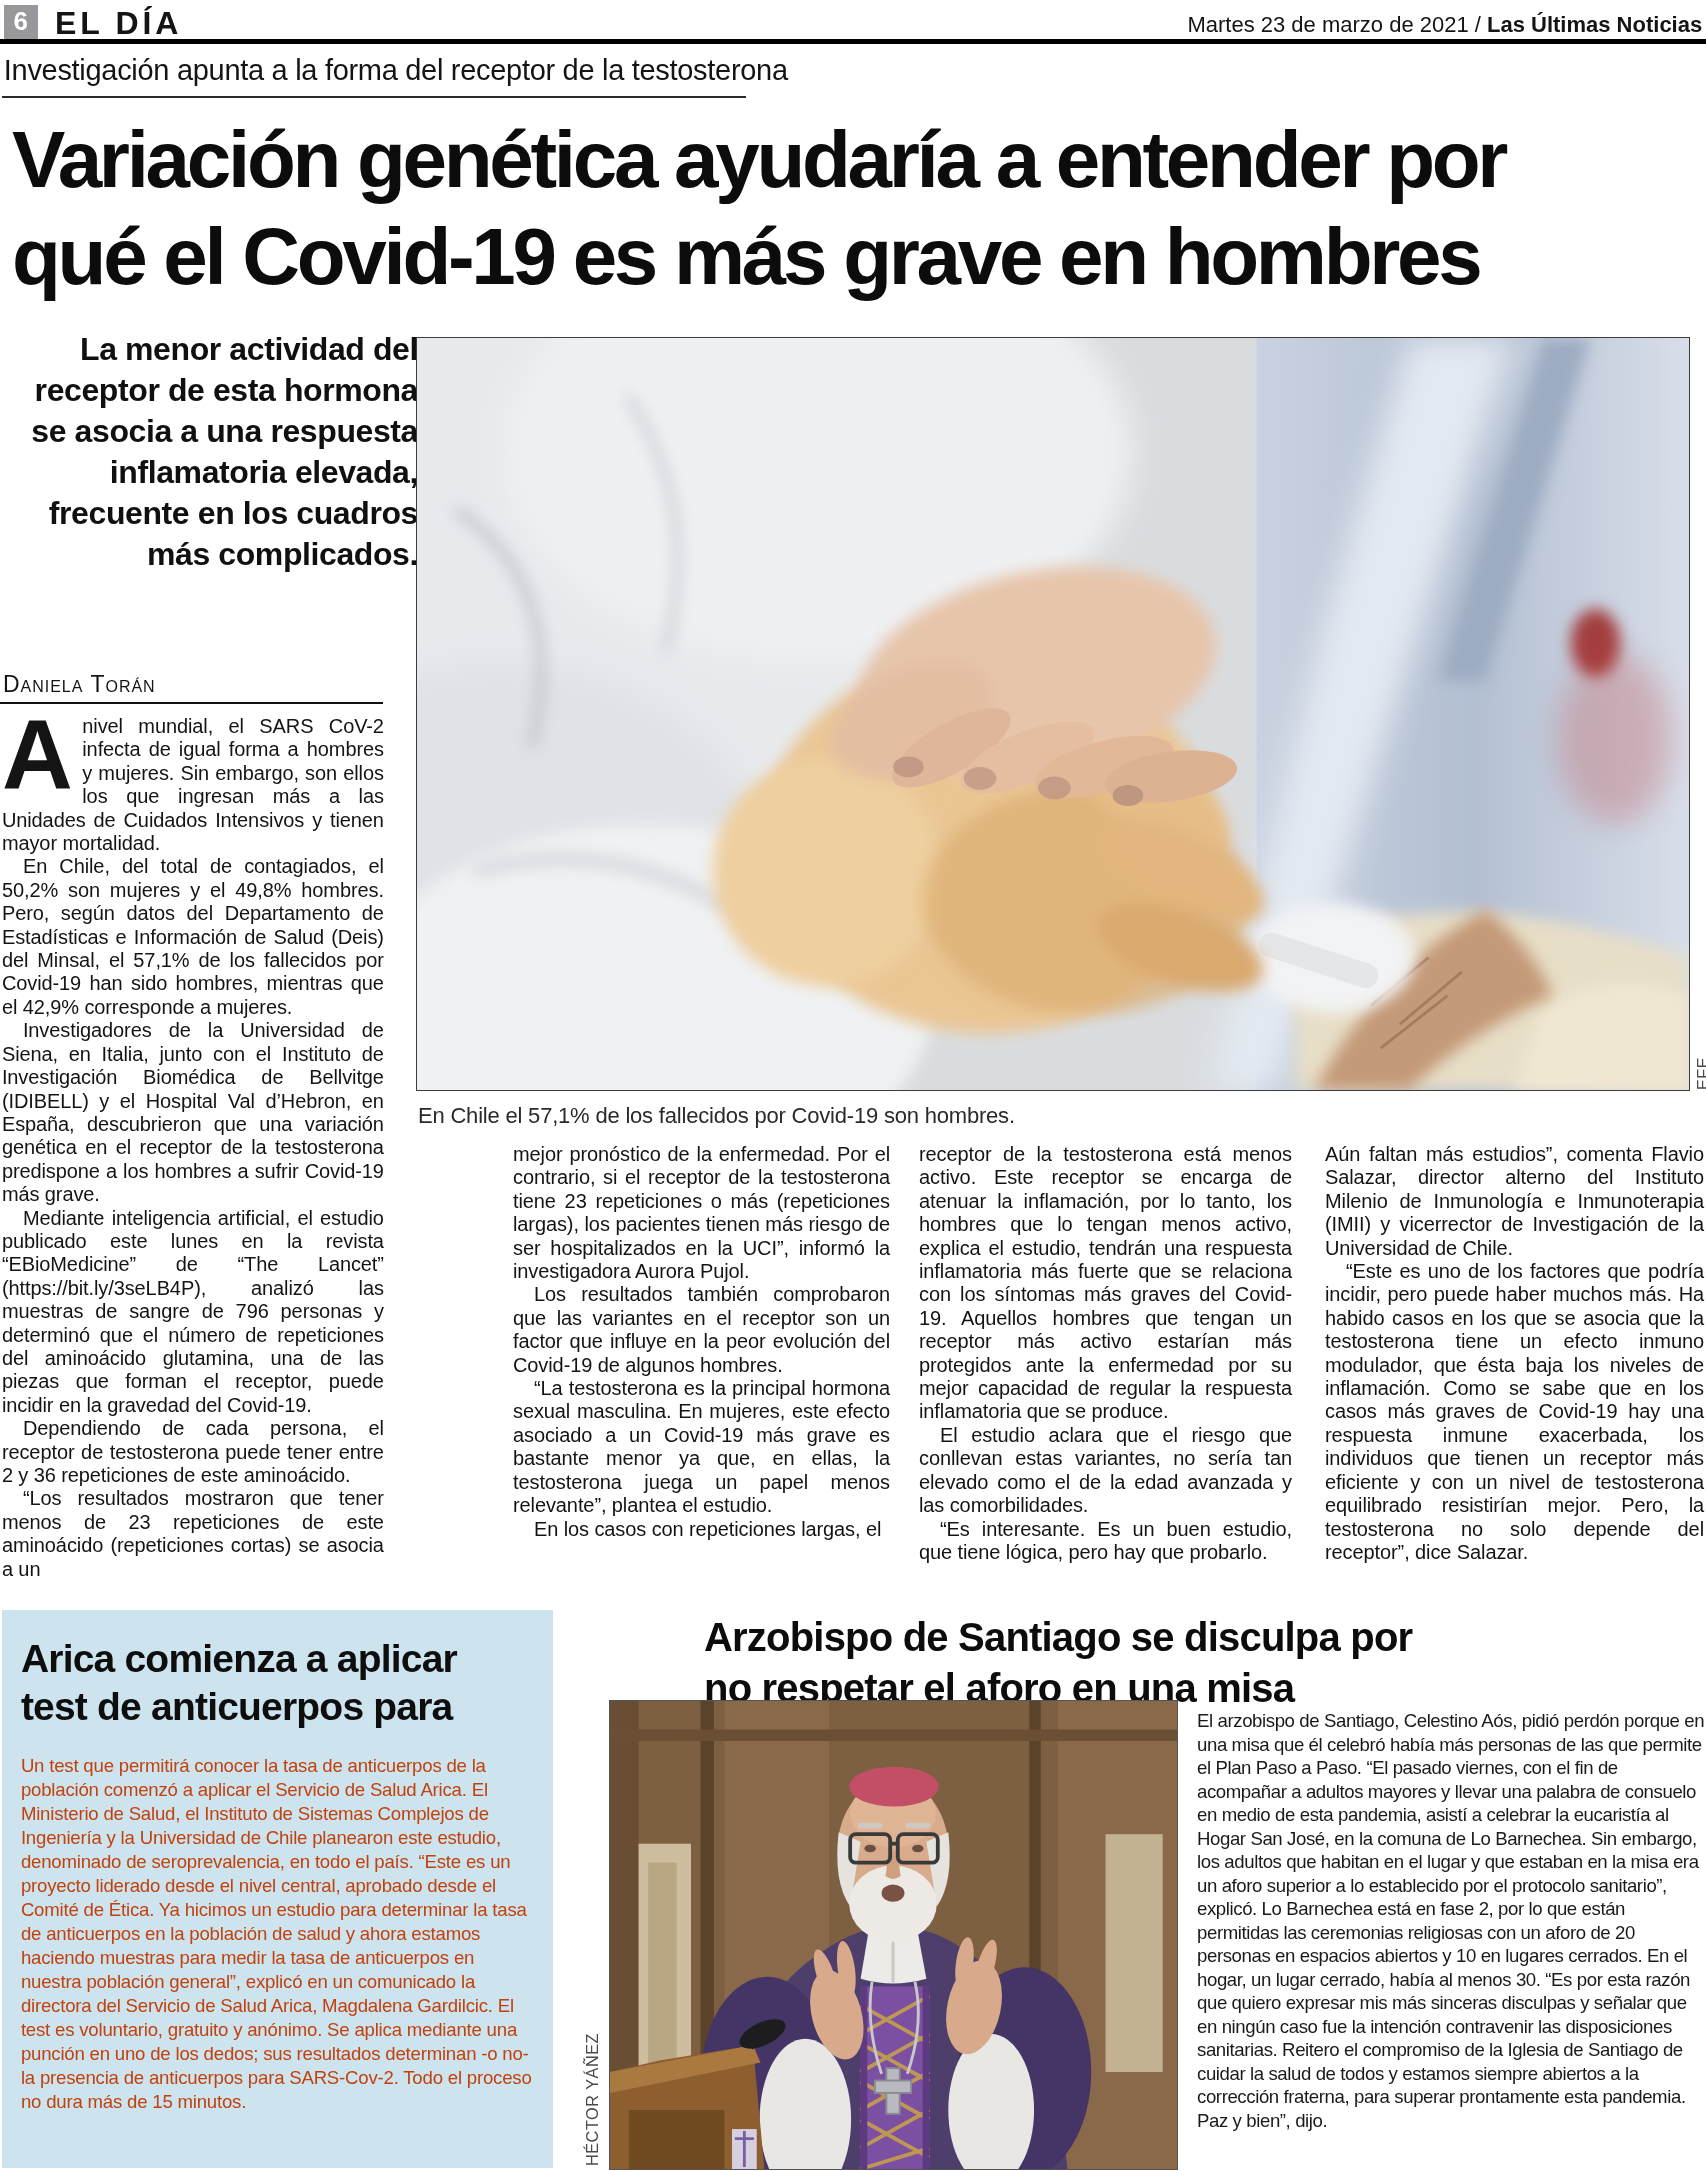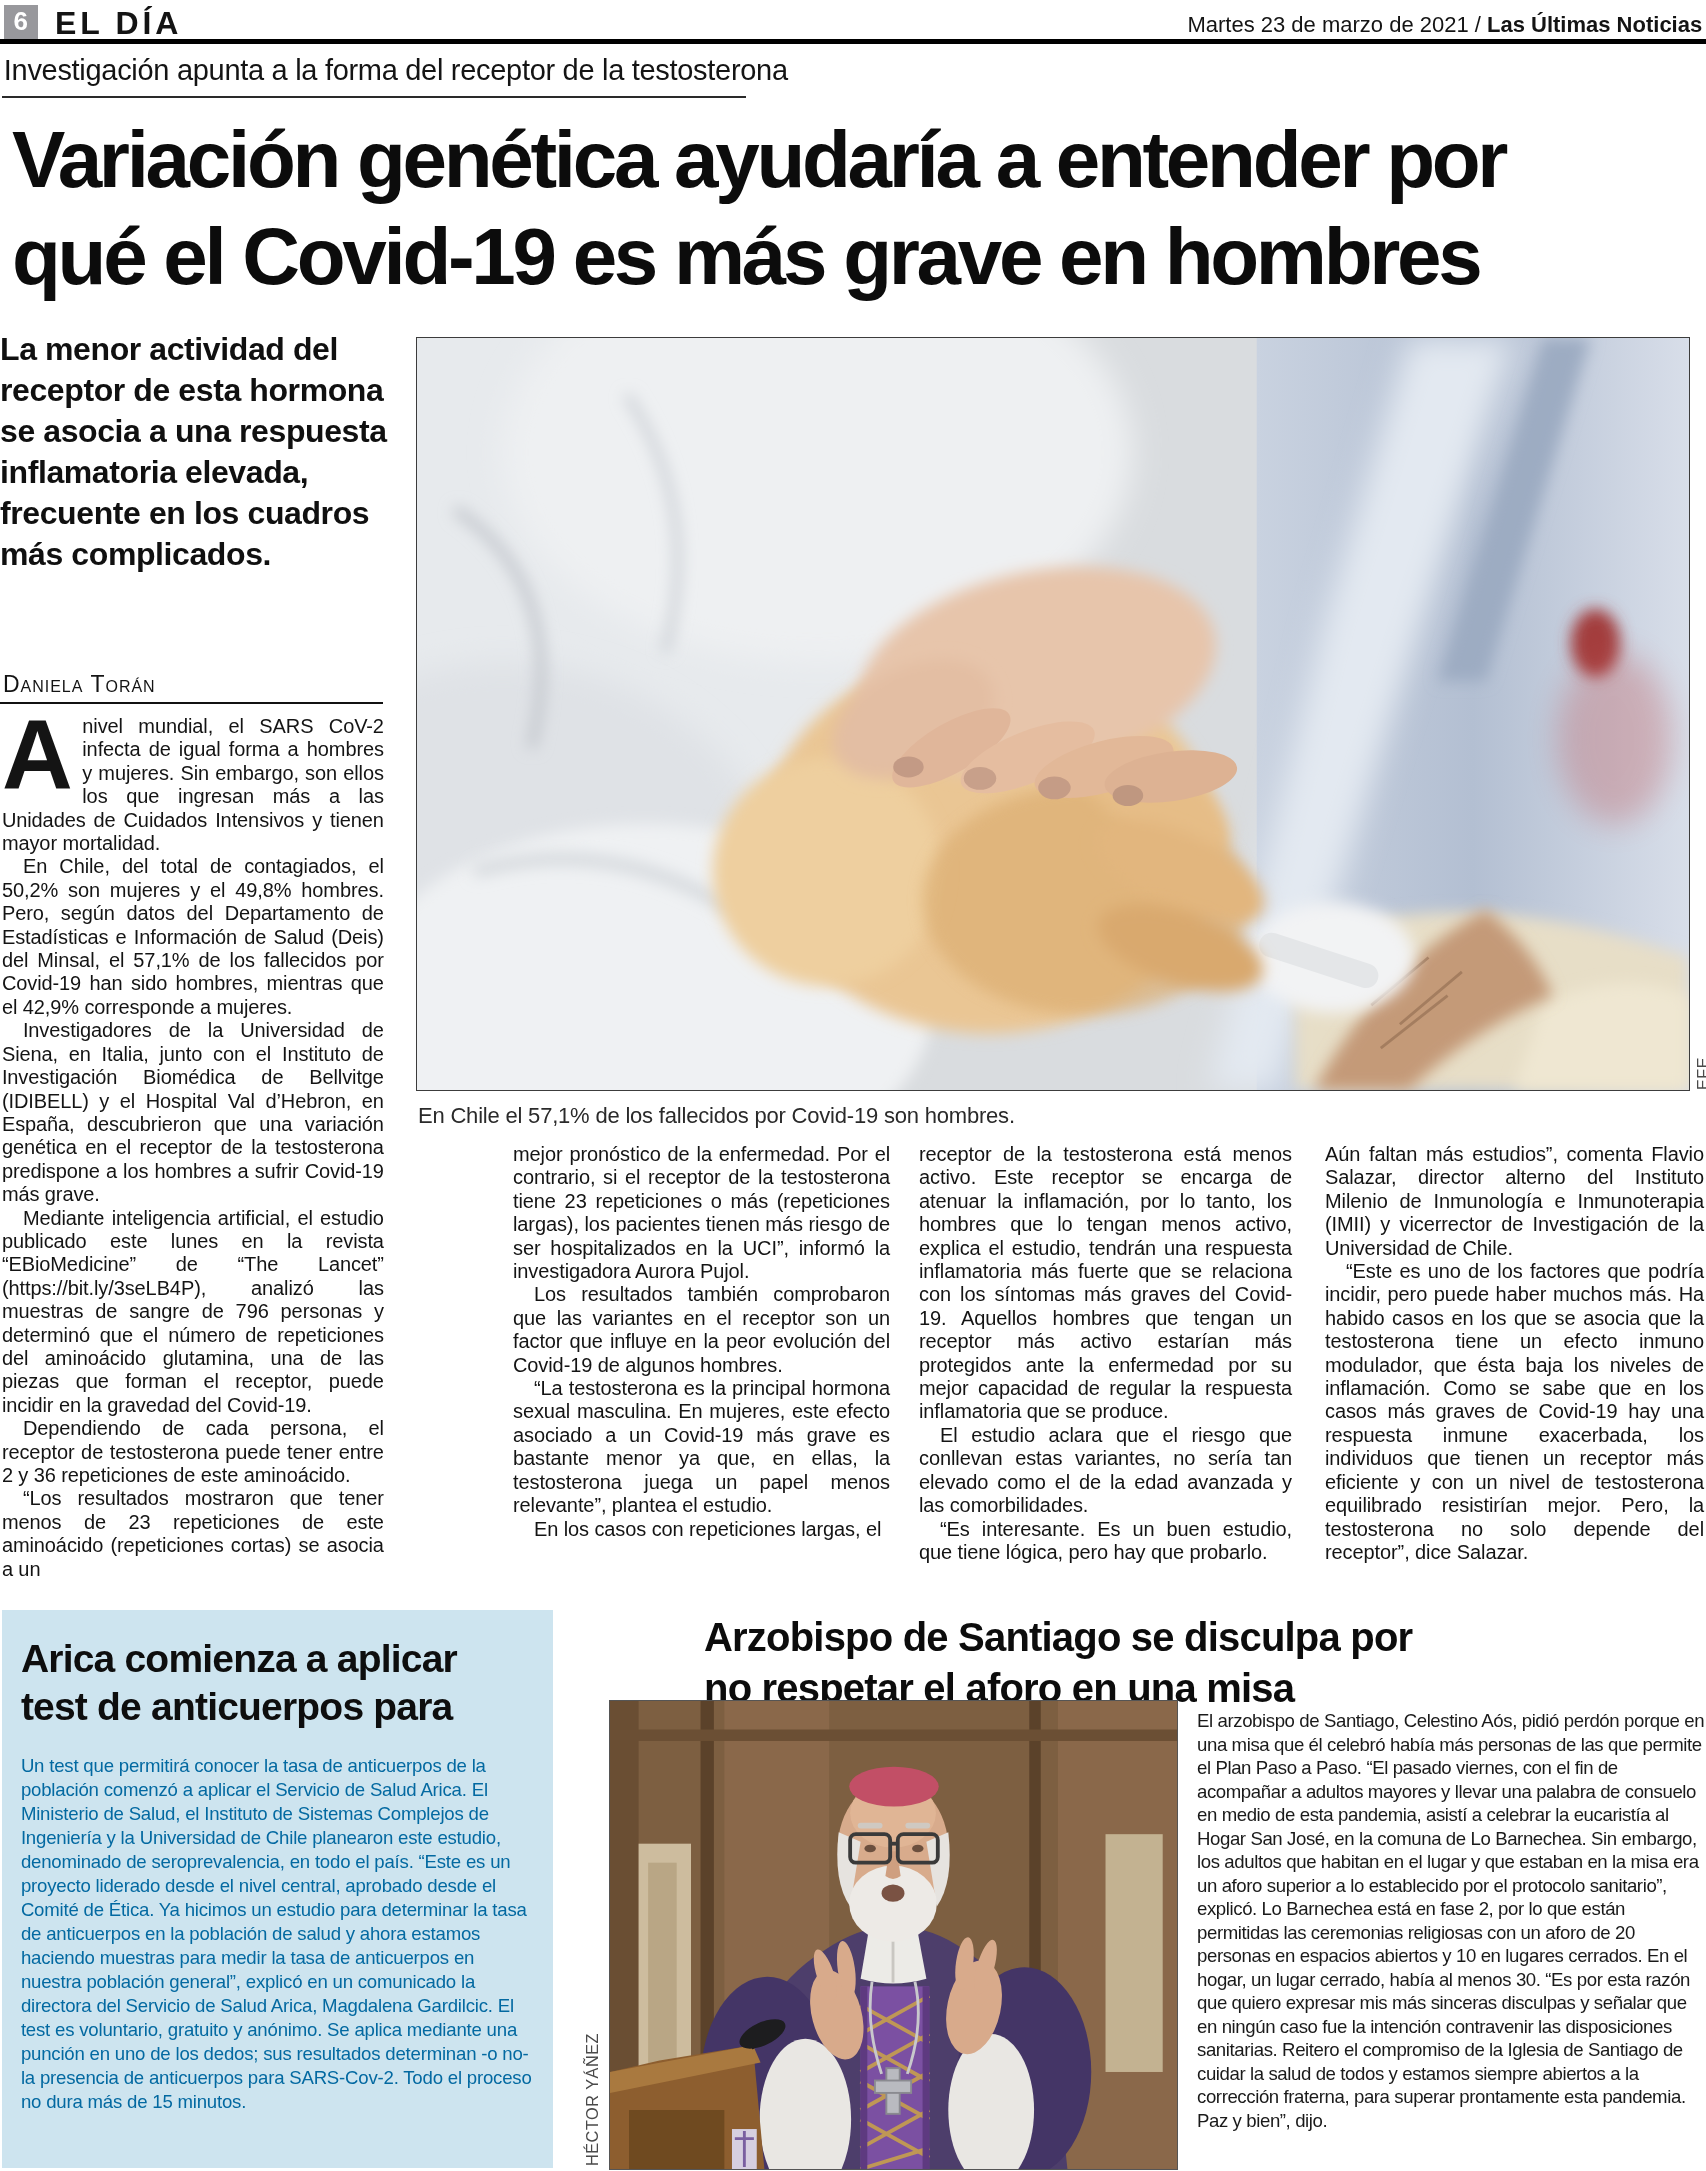--- a/index.html
+++ b/index.html
@@ -21,21 +21,21 @@
   .edition-date b { font-weight:700; }
   .header-rule { left:0; top:39px; width:1706px; height:4.8px; background:#000; }
 
   
   .kicker { left:3.8px; top:54px; font-size:29px; letter-spacing:-0.3px; }
   .kicker-rule { left:1.9px; top:96px; width:744px; height:1.9px; background:#2a2a2a; }
   .headline { left:0; top:99px; width:1706px; font-weight:700; font-size:80px;
               line-height:97px; letter-spacing:-3.3px; color:#0c0c0c; }
   .headline span { display:block; }
 
-  .lede { left:0; top:329px; width:418px; text-align:left; font-weight:700;
+  .lede { left:0; top:329px; width:418px; text-align:right; font-weight:700;
           font-size:32px; line-height:41px; letter-spacing:-0.4px; color:#101010; }
 
   .byline { left:2.9px; top:671px; font-size:23px; font-variant:small-caps; letter-spacing:1px; }
   .byline-rule { left:0; top:702px; width:383px; height:1.9px; background:#111; }
 
   
   .col { text-align:justify; }
   .body-p { margin:0; font-size:20px; line-height:23.4px; letter-spacing:-0.1px;
             text-align:justify; color:var(--color-text,#141414); }
   .body-p.indent { text-indent:21px; }
@@ -55,21 +55,21 @@
                  transform:rotate(-90deg); transform-origin:0 0; }
   #credit-efe { left:1694px; top:1090px; }
 
   
   .arica-box { left:1.9px; top:1610px; width:551px; height:558px;
                background:var(--color-box-blue,#cde4ef); box-sizing:border-box;
                padding:25px 19px 8px 19px; }
   .arica-title { font-size:39px; line-height:48px; font-weight:800; letter-spacing:-0.8px; color:#0e0e0e; }
   .arica-title span { display:block; }
   .arica-body { margin-top:23px; font-size:18.6px; line-height:24px;
-                letter-spacing:-0.2px; color:#0369a1; }
+                letter-spacing:-0.2px; color:#c2410c; }
 
   
   .arz-headline { left:704px; top:1612px; width:994px; font-size:40px; line-height:51px;
                   font-weight:800; letter-spacing:-0.8px; color:#0c0c0c; }
   .arz-headline span { display:block; }
   .arz-photo { left:609px; top:1700px; width:569px; height:470px;
                border:1px solid #555; box-sizing:border-box; background:#7d5f41; }
   #credit-hector { left:583px; top:2166px; }
   .arz-body { left:1197px; top:1709px; width:509px; font-size:18.6px; line-height:23.5px;
               letter-spacing:-0.4px; color:#1a1a1a; }

